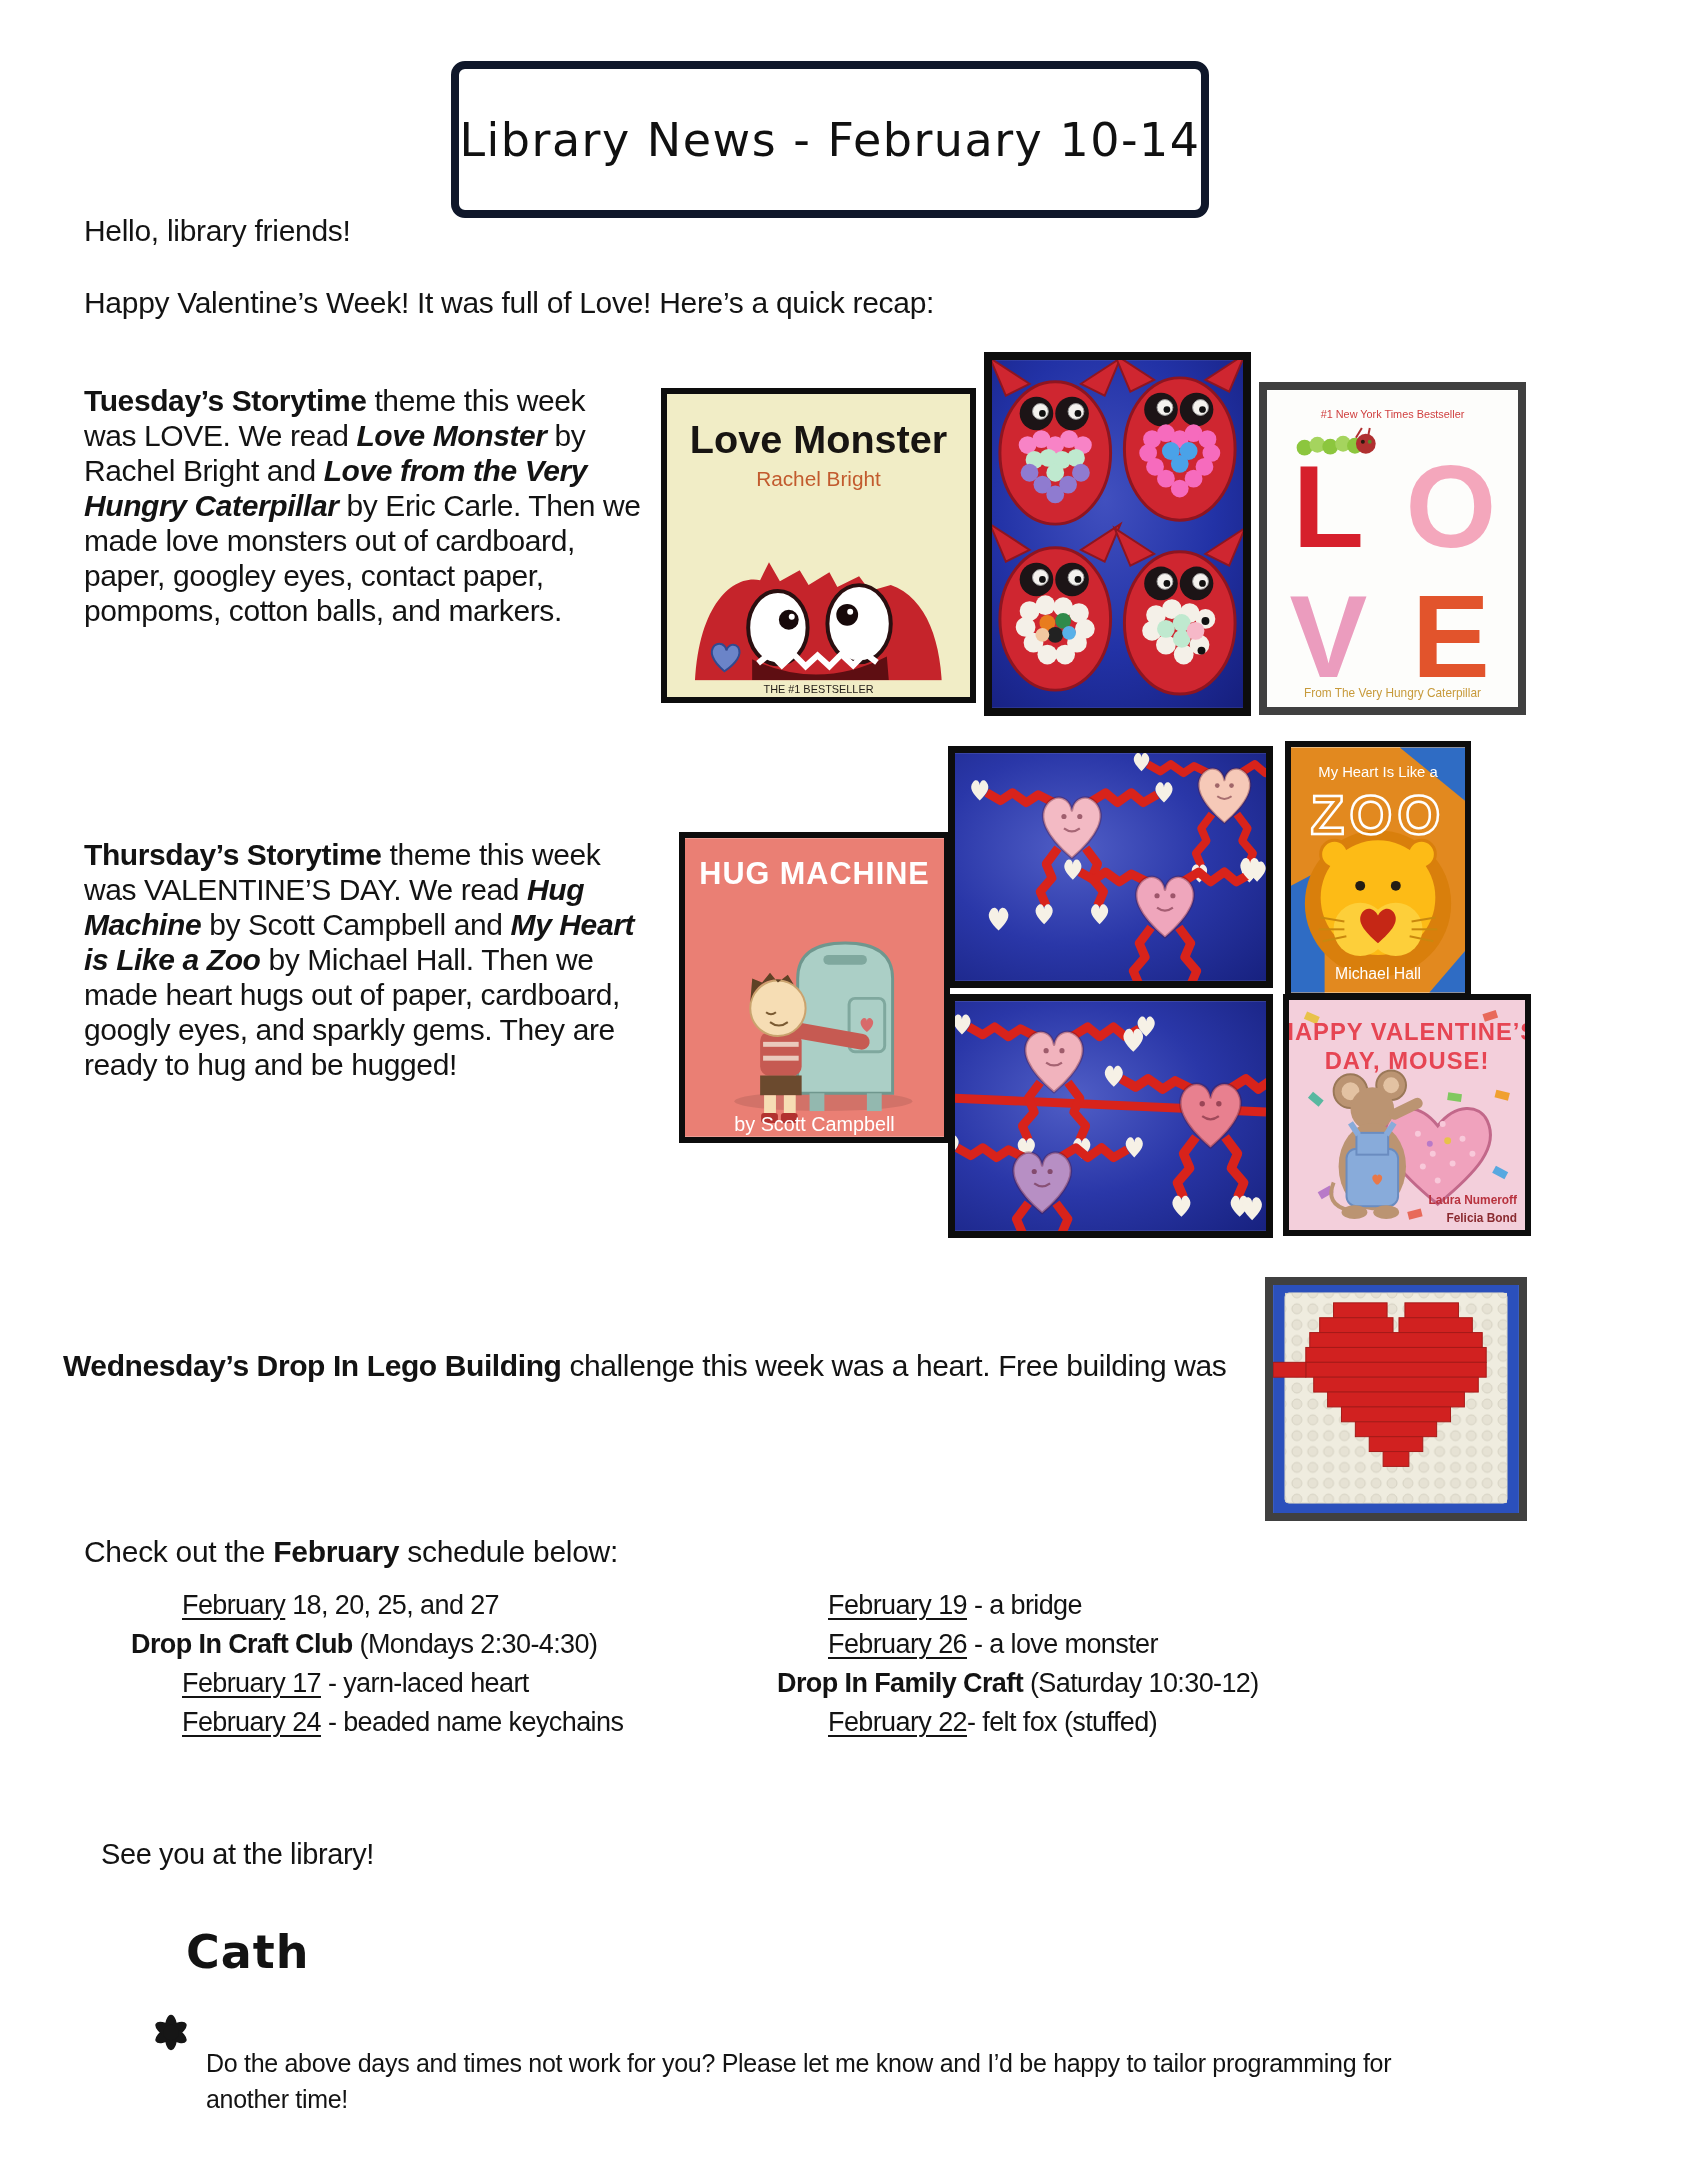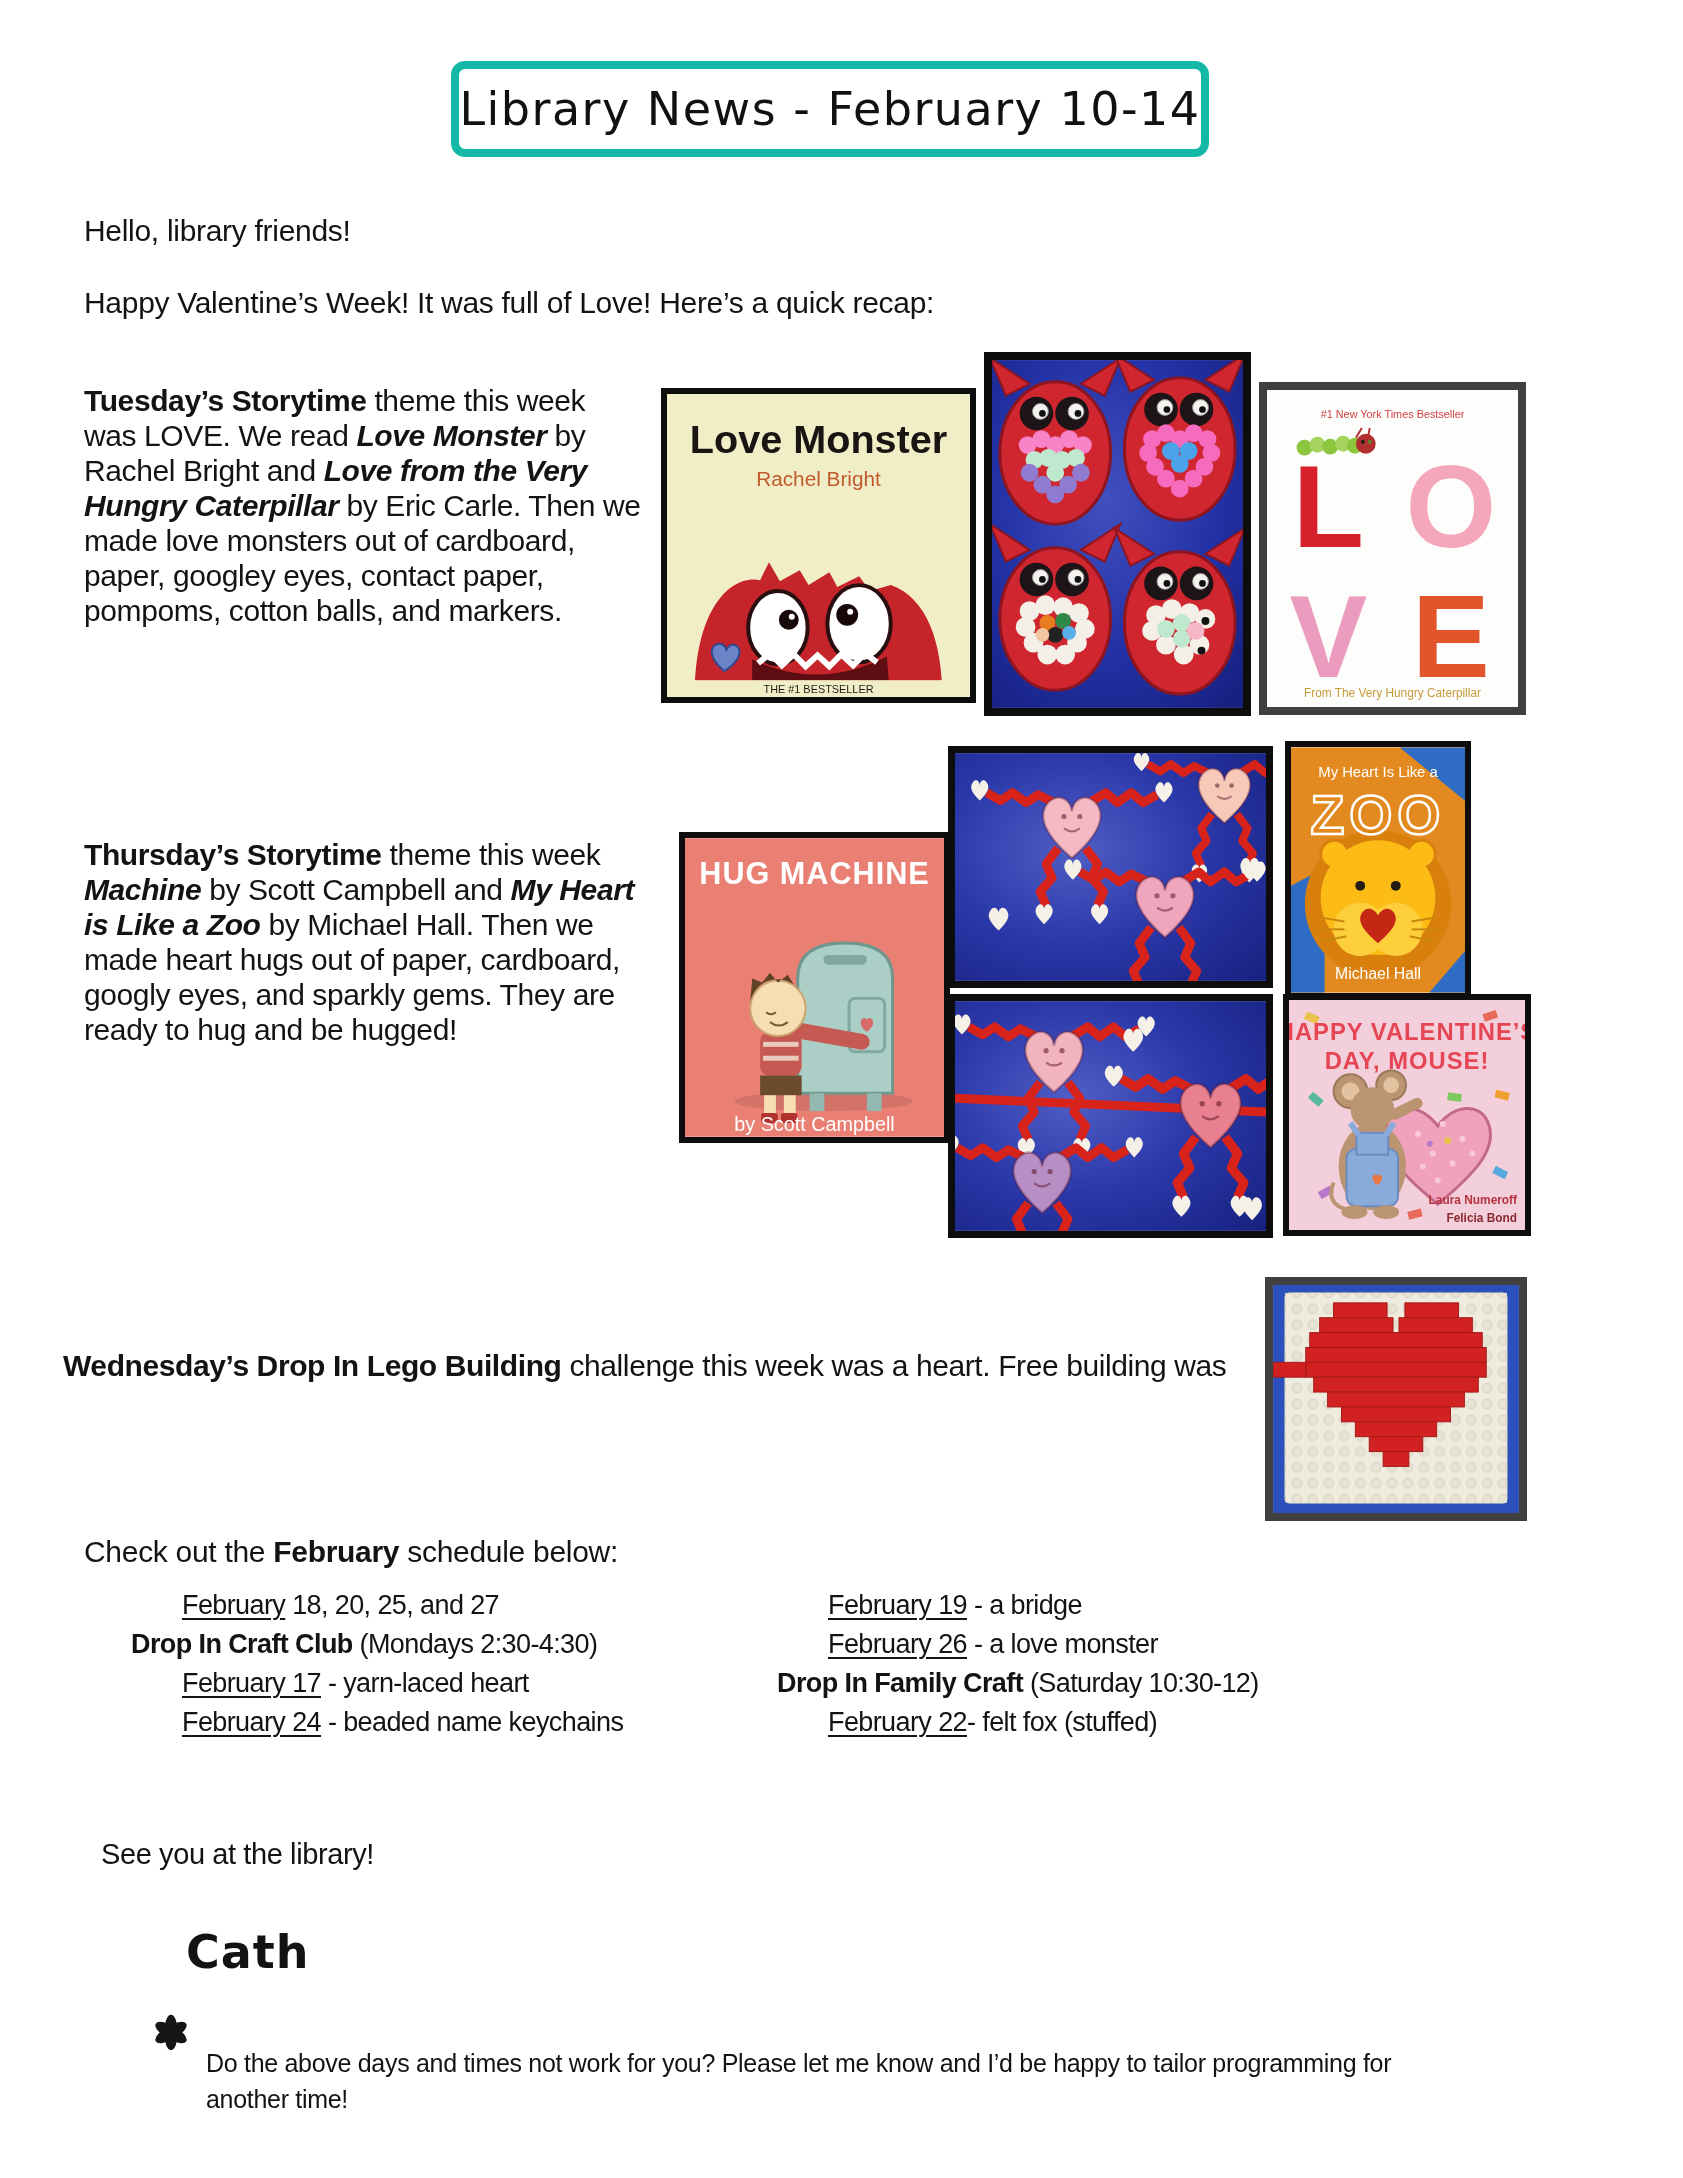--- a/index.html
+++ b/index.html
@@ -5,21 +5,21 @@
   html,body{margin:0;padding:0;background:#e8e8e8;}
   .page{position:relative;width:1683px;height:2178px;background:#ffffff;
         font-family:"Liberation Sans",sans-serif;color:#131313;overflow:hidden;margin:0 auto;}
   .abs{position:absolute;}
   .b{font-weight:700;}
   .i{font-style:italic;}
   .u{text-decoration:underline;text-underline-offset:4px;text-decoration-thickness:2px;}
   .tl{white-space:pre;}
   .para{font-size:30px;line-height:35px;letter-spacing:-0.4px;}
   .lede{font-size:30px;letter-spacing:-0.3px;white-space:pre;}
-  .titlebox{left:451px;top:61px;width:758px;height:96px;border:8px solid #14b8a6;border-radius:14px;
+  .titlebox{left:451px;top:61px;width:758px;height:157px;border:8px solid #0f172a;border-radius:14px;
             box-sizing:border-box;display:flex;align-items:center;justify-content:center;
             font-family:"DejaVu Sans",sans-serif;font-size:46px;letter-spacing:1.5px;color:#111;}
   .photo{position:absolute;border:8px solid #0d0d0d;box-sizing:content-box;line-height:0;}
   .bookframe{position:absolute;border:6px solid #0d0d0d;box-sizing:content-box;line-height:0;}
   .thinframe{position:absolute;border:8px solid #404040;box-sizing:content-box;line-height:0;}
   .sched{font-size:27px;line-height:39px;letter-spacing:-0.6px;}
   .sched .ind{padding-left:51px;}
   .closing{font-size:29px;line-height:36px;letter-spacing:-0.4px;}
   .signature{font-family:"DejaVu Sans",sans-serif;font-weight:700;font-size:46px;letter-spacing:1px;}
   .fn{font-size:25px;line-height:36px;letter-spacing:-0.3px;}
@@ -197,20 +197,21 @@
         <circle cx="100" cy="54" r="10" fill="#b03030"></circle>
           <circle cx="97" cy="52" r="2" fill="#2a1a10"></circle>
           <circle cx="104" cy="52" r="2" fill="#5a8a2a"></circle>
       </g>
       <text x="127" y="310" text-anchor="middle" font-size="12" fill="#c79a3b">From The Very Hungry Caterpillar</text>
     </svg>
   </div>
 
   <div class="abs para" style="left:84px;top:837px;width:594px;">
       <div class="tl"><span class="b">Thursday’s Storytime</span><span> theme this week</span></div>
+      <div class="tl"><span>was VALENTINE’S DAY. We read </span><span class="b i">Hug</span></div>
       <div class="tl"><span class="b i">Machine</span><span> by Scott Campbell and </span><span class="b i">My Heart</span></div>
       <div class="tl"><span class="b i">is Like a Zoo</span><span> by Michael Hall. Then we</span></div>
       <div class="tl"><span>made heart hugs out of paper, cardboard,</span></div>
       <div class="tl"><span>googly eyes, and sparkly gems. They are</span></div>
       <div class="tl"><span>ready to hug and be hugged!</span></div>
     </div>
 
   <div class="bookframe" style="left:679px;top:832px;">
     <svg width="259" height="299" viewBox="0 0 262 302">
       <rect width="262" height="302" fill="#ea7f74"></rect>

